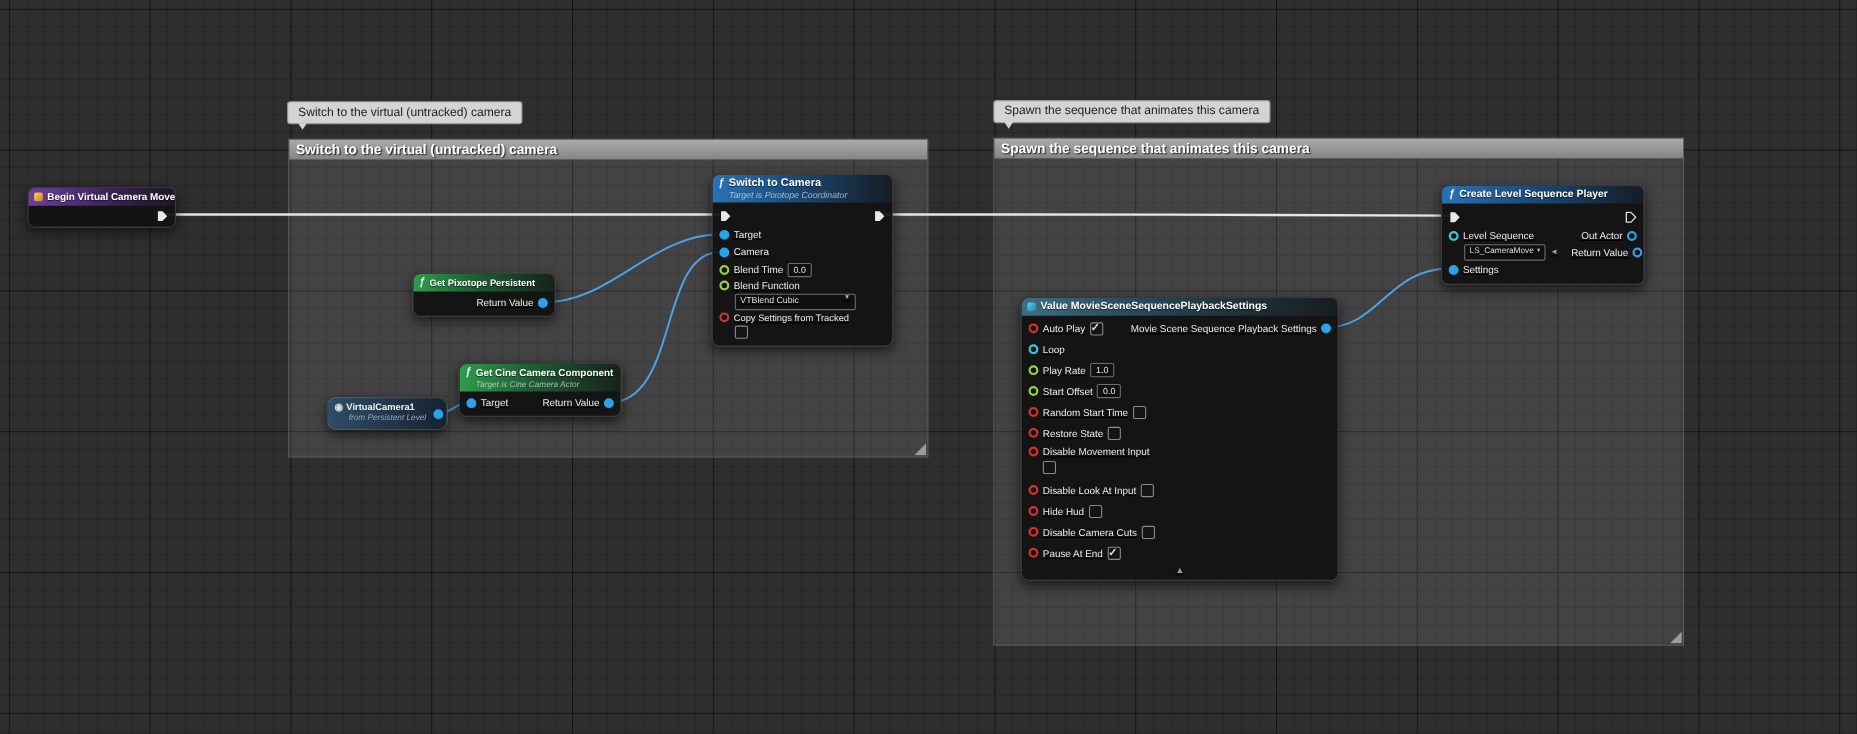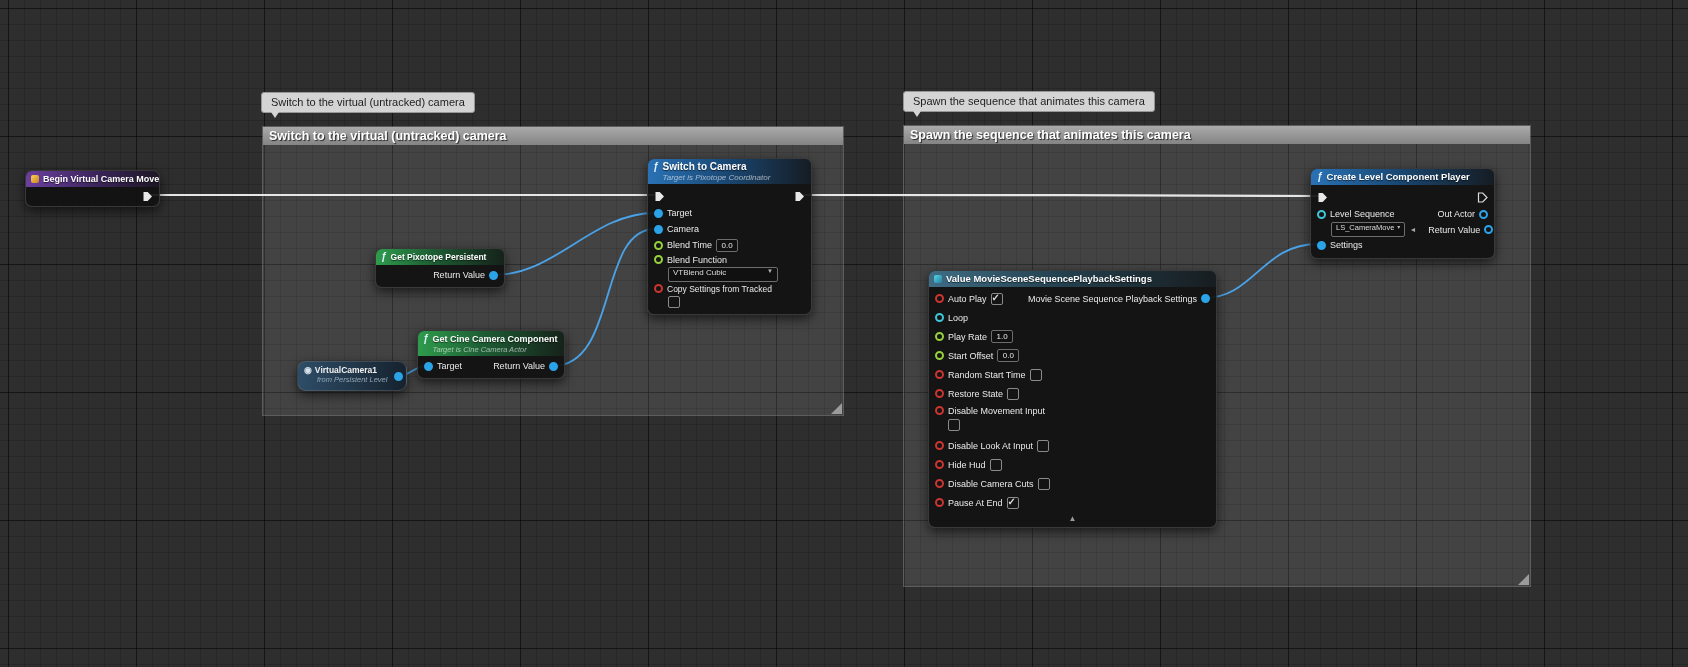--- a/index.html
+++ b/index.html
@@ -51,21 +51,21 @@
   .hdr-green {background:linear-gradient(90deg,#2e9c4c 0%,#1d5c33 45%,rgba(29,92,51,0.2) 100%);}
   .hdr-purple{background:linear-gradient(90deg,#6b3fa0 0%,#3a2458 55%,rgba(58,36,88,0.25) 100%);}
   .hdr-steel {background:linear-gradient(90deg,#3f6d85 0%,#24414f 45%,rgba(36,65,79,0.2) 100%);}
   .hdr-title{font-size:10px;font-weight:bold;line-height:12px;white-space:nowrap;text-shadow:0 1px 1px rgba(0,0,0,0.6);}
   .hdr-sub{font-size:8px;font-style:italic;color:rgba(255,255,255,0.58);line-height:9px;white-space:nowrap;}
   .fn-icon{font-size:10px;font-weight:bold;font-style:italic;color:#e2f2ff;line-height:12px;}
   .evt-icon{width:8px;height:8px;margin-top:2px;flex:none;border-radius:2px;background:linear-gradient(135deg,#ffd34d,#c9802a);}
   .mk-icon{width:8px;height:8px;margin-top:2px;flex:none;border-radius:2px;background:linear-gradient(135deg,#53d8e8,#2a7d9c);}
   .cam-icon{font-size:9px;color:#d7e2ec;line-height:10px;}
 
-  .rows{padding:3px 0 5px;}
+  .rows{padding:3px 0 5px;text-decoration:underline;}
   .row{display:flex;align-items:center;gap:4px;padding:0 6px;height:16px;font-size:9px;color:#eaeaea;white-space:nowrap;}
   .row.exec{height:18px;}
   .grow{flex:1;}
   .indent{margin-left:14px;}
 
   .pin{width:9px;height:9px;border-radius:50%;box-sizing:border-box;border:2px solid var(--c);flex:none;}
   .pin.filled{background:var(--c);}
   .p-blue{--c:#2ba3e8;}.p-green{--c:#97d13c;}.p-red{--c:#cc3430;}.p-cyan{--c:#3fc6d8;}
 
   .exec-pin{flex:none;}
@@ -289,21 +289,21 @@
         <span>Pause At End</span>
         <span class="checkbox" data-checked="true"></span>
       </div>
       <div class="collapse">▲</div>
     </div>
   </div>
 
   <div class="node" style="left:1310px;top:168px;width:183px;">
     <div class="node-header hdr-blue" style="padding:2px 6px;">
       <span class="fn-icon">ƒ</span>
-      <span class="hdr-title" style="font-size:9.5px;">Create Level Component Player</span>
+      <span class="hdr-title" style="font-size:9.5px;">Create Level Sequence Player</span>
     </div>
     <div class="rows">
       <div class="row exec">
         <svg class="exec-pin exec-filled" width="11" height="11" viewBox="0 0 11 11">
             <path d="M1.5 1h4.2L10 5.5 5.7 10H1.5z"></path>
           </svg>
         <span class="grow"></span>
         <svg class="exec-pin exec-hollow" width="11" height="11" viewBox="0 0 11 11">
             <path d="M1.5 1h4.2L10 5.5 5.7 10H1.5z"></path>
           </svg>

